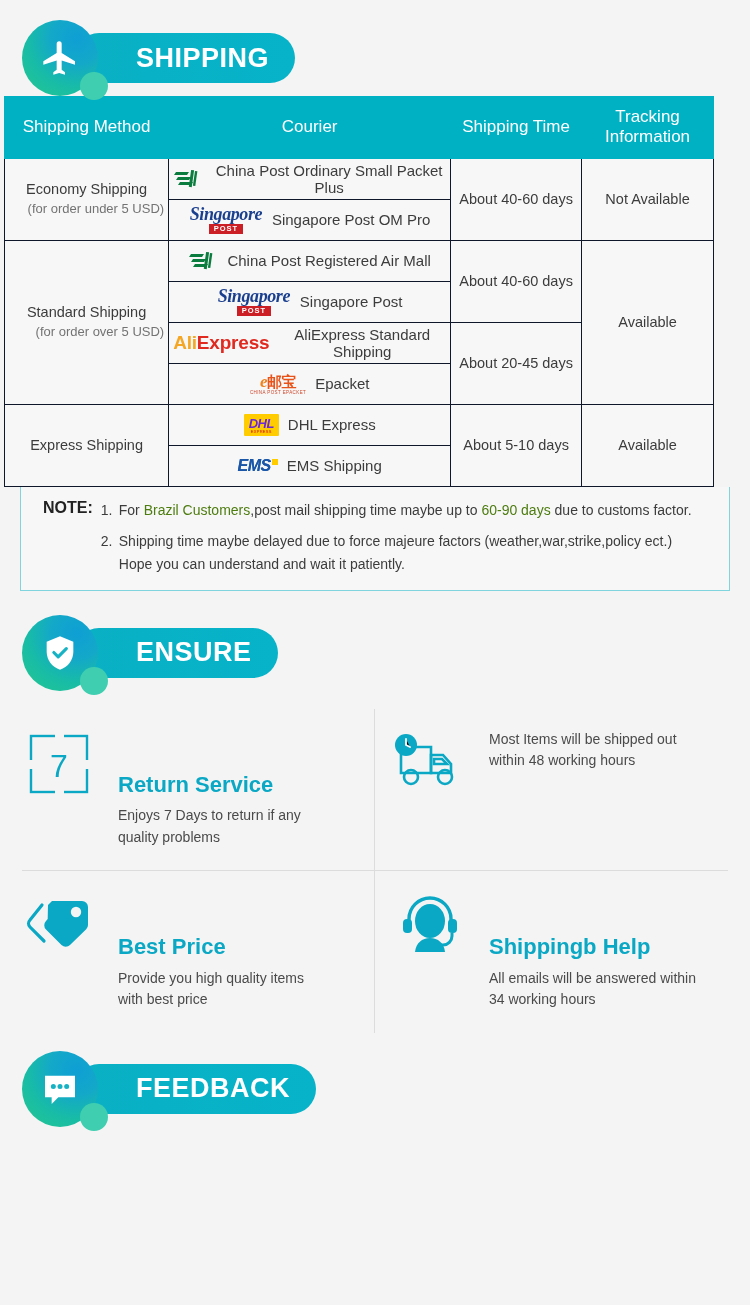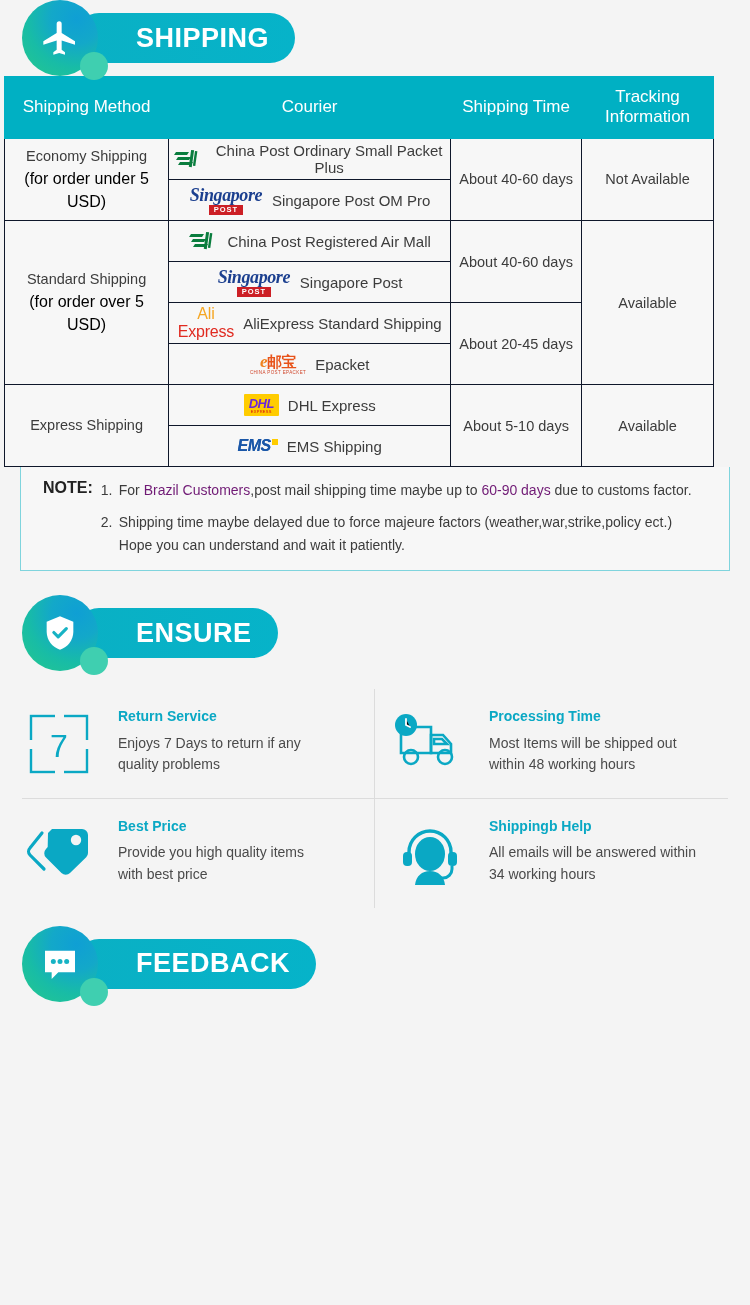--- a/index.html
+++ b/index.html
@@ -6,21 +6,21 @@
   body {
     width: 750px; height: 1305px;
     background: #f4f4f4;
     font-family: "Liberation Sans", sans-serif;
     color: #444;
     position: relative;
     overflow: hidden;
   }
 
   
-  .badge-row { position: relative; height: 76px; margin-left: 22px; }
+  .badge-row { position: relative; height: 76px; margin-left: 22px; margin-top: 20px; }
   .badge-pill {
     position: absolute; left: 52px; top: 13px;
     height: 50px; min-width: 166px;
     background: linear-gradient(90deg,#0ab0c4 0%,#06b3c9 100%);
     border-radius: 25px;
     display: flex; align-items: center;
     padding: 0 26px 0 62px;
   }
   .badge-pill span {
     color: #fff; font-size: 27px; font-weight: bold; letter-spacing: .5px;
@@ -46,42 +46,42 @@
     background: #00b0c3; color: #fff; font-weight: normal;
     font-size: 17px; line-height: 1.2; padding: 10px 4px;
     border: 1px solid #00b0c3; text-align: center;
   }
   table.ship td {
     border: 1px solid #0f172a; text-align: center;
     font-size: 14.5px; color: #3c3c3c; padding: 7px 4px;
     background: #f7f7f7;
   }
   td.method { font-size: 15px; line-height: 1.45; width: 163px; }
-  td.method small { font-size: 16px; color: #000000; display: block; }
+  td.method small { font-size: 13px; color: #737373; display: block; text-align: right; }
   td.courier { text-align: left; padding-left: 0; width: 280px; }
   .courier-inner { display: flex; align-items: center; justify-content: center; gap: 9px; height: 26px; }
   .courier-inner .cname { font-size: 15px; color: #3c3c3c; }
   td.time { width: 130px; font-size: 14.5px; }
   td.track { width: 131px; font-size: 14.5px; }
 
   
   .logo { display: inline-flex; align-items: center; justify-content: center; flex: 0 0 auto; }
   .logo-chinapost { width: 30px; height: 22px; }
   .logo-sgpost { width: 74px; height: 26px; position: relative; }
   .sg-script {
     font-family: "Liberation Serif", serif; font-style: italic; font-weight: bold;
     font-size: 18px; color: #1b3f8f; letter-spacing: -.4px; line-height: 1;
     display: block; text-align: center;
   }
   .sg-post {
     background: #cc1f25; color: #fff; font-size: 7.5px; font-weight: bold;
     letter-spacing: 1px; padding: 0 5px; display: inline-block; line-height: 10px;
     margin-top: 1px;
   }
-  .logo-ali { font-size: 16px; font-weight: normal; letter-spacing: -.2px; flex-direction: column; }
+  .logo-ali { font-size: 19px; font-weight: bold; letter-spacing: -.2px; }
   .logo-ali .a1 { color: #f5a623; }
   .logo-ali .a2 { color: #e02a20; }
   .logo-epacket { display: flex; flex-direction: column; align-items: center; line-height: 1; }
   .ep-main { font-size: 15px; font-weight: bold; color: #e8531a; letter-spacing: -.5px; }
   .ep-main .ep-e { color: #f08320; font-family: "Liberation Serif", serif; font-style: italic; font-size: 17px; }
   .ep-sub { font-size: 4.5px; color: #d0452a; letter-spacing: .4px; margin-top: 1px; }
   .logo-dhl {
     background: #fc0; padding: 3px 5px 2px; line-height: 1; border-radius: 1px;
     display: flex; flex-direction: column; align-items: center;
   }
@@ -97,35 +97,35 @@
     margin: 0 20px; width: 710px;
     border: 1px solid #7fd4dd; border-top: none;
     background: #f7f7f7; padding: 12px 4px 14px 0;
     display: flex;
   }
   .note-label { font-size: 16px; font-weight: bold; color: #222; padding: 0 8px 0 22px; white-space: nowrap; }
   .note-list { font-size: 14px; color: #3c3c3c; line-height: 1.62; }
   .note-list .ln { display: flex; }
   .note-list .num { width: 18px; flex: 0 0 18px; }
   .note-list .cont { flex: 1; }
-  .red { color: #701a75; }
+  .red { color: #4d7c0f; }
 
   
   .features { margin: 18px 22px 0; width: 706px; }
   .feat-row { display: flex; }
   .feat {
     width: 353px; display: flex; align-items: flex-start;
     padding: 20px 0 22px 0; gap: 22px;
   }
   .feat.bl { border-right: 1px solid #dcdcdc; }
   .feat-row.top .feat { border-bottom: 1px solid #dcdcdc; }
   .feat-ico { width: 74px; flex: 0 0 74px; display: flex; align-items: center; justify-content: center; padding-top: 4px; }
   .feat-ico svg { display: block; }
   .feat-txt h3 {
-    font-size: 14px; color: #0aa8c4; font-weight: bold; line-height: 1.1; margin-bottom: 8px;
+    font-size: 22px; color: #0aa8c4; font-weight: bold; line-height: 1.1; margin-bottom: 8px; margin-top: 44px;
   }
   .feat-txt p { font-size: 14px; color: #4a4a4a; line-height: 1.55; }
 
   
   .fb-area { position: relative; height: 330px; margin-top: 8px; }
 </style>
 </head>
 <body>
 
 <div class="badge-row">
@@ -345,21 +345,20 @@
             <circle cx="52" cy="44" r="7"></circle>
             <path d="M41 26h8l5 5h-13z"></path>
           </g>
           <circle cx="13" cy="12" r="11" fill="#0aa8c4"></circle>
           <g stroke="#fff" stroke-width="1.8" stroke-linecap="round">
             <path d="M13 6v6l4 2"></path>
           </g>
         </svg>
       </div>
       <div class="feat-txt">
-        <h3>Processing Time</h3>
         <p>
           <span>Most Items will be shipped out</span><br>
           <span>within 48 working hours</span>
         </p>
       </div>
     </div>
   </div>
 
   <div class="feat-row">
     <div class="feat bl">
@@ -372,21 +371,21 @@
       </div>
       <div class="feat-txt">
         <h3>Best Price</h3>
         <p>
           <span>Provide you high quality items</span><br>
           <span>with best price</span>
         </p>
       </div>
     </div>
 
-    <div class="feat" style="padding-left:18px;align-items:flex-end;">
+    <div class="feat" style="padding-left:18px;">
       <div class="feat-ico">
         <svg width="62" height="58" viewBox="0 0 62 58">
           <path d="M10 26v-2a21 21 0 0 1 42 0v2" fill="none" stroke="#0aa8c4" stroke-width="3.4"></path>
           <rect x="4" y="24" width="9" height="14" rx="4" fill="#0aa8c4"></rect>
           <rect x="49" y="24" width="9" height="14" rx="4" fill="#0aa8c4"></rect>
           <ellipse cx="31" cy="26" rx="15" ry="17" fill="#0aa8c4"></ellipse>
           <path d="M53 38v3a9 9 0 0 1-9 9h-7" fill="none" stroke="#0aa8c4" stroke-width="3"></path>
           <path d="M16 57c1-9 7-14 15-14s14 5 15 14z" fill="#0aa8c4"></path>
         </svg>
       </div>

